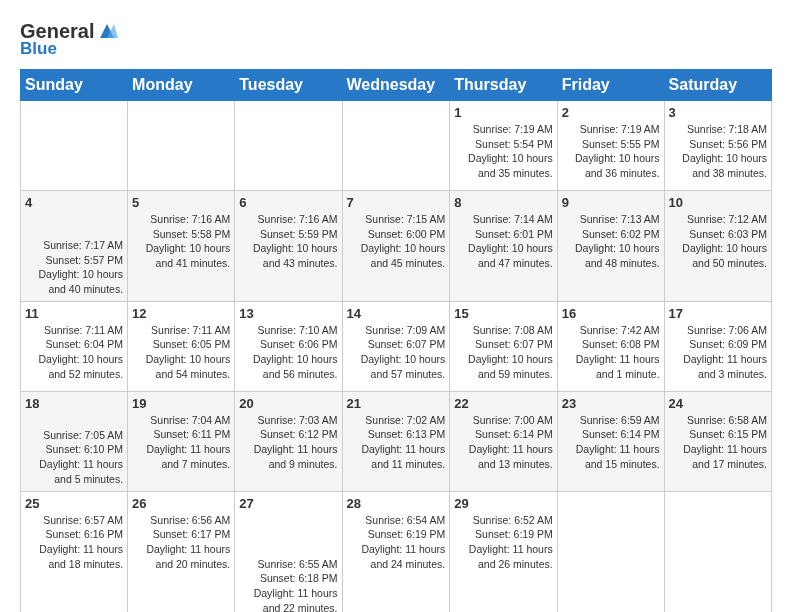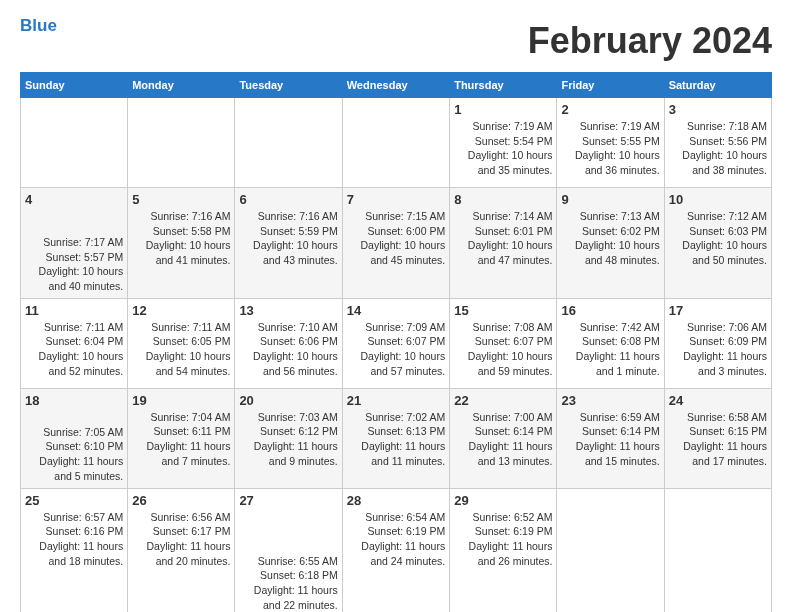--- a/index.html
+++ b/index.html
@@ -40,21 +40,21 @@
     .calendar {
       width: 100%;
       border-collapse: collapse;
       font-size: 11px;
     }
     .calendar th {
       background: #2878c8;
       color: #fff;
       padding: 6px 4px;
       text-align: left;
-      font-size: 11px;
+      font-size: 16px;
       font-weight: bold;
       border: 1px solid #2878c8;
     }
     .calendar td {
       border: 1px solid #ccc;
       vertical-align: top;
       padding: 4px;
       width: 108px;
       min-height: 80px;
       height: 90px;
@@ -83,24 +83,30 @@
     }
     .empty-cell {
       background: #fff;
     }
   </style>
 </head>
 <body>
 
 <div class="header">
   <div class="logo">
+    <div class="logo-row">
+      <span style="font-size:20px;font-weight:bold;color:#333;">General</span>
+      <svg width="22" height="22" viewBox="0 0 22 22" style="margin-left:2px;margin-top:-2px;">
+        <polygon points="4,18 11,4 18,18" fill="#2878c8"></polygon>
+        <polygon points="11,18 18,4 22,18" fill="#5aaae8" opacity="0.7"></polygon>
+      </svg>
+    </div>
     <span style="font-size:17px;font-weight:bold;color:#2878c8;margin-top:-4px;">Blue</span>
   </div>
   <div class="title-area">
-    <div class="month-title">February 2024</div>
   </div>
 </div>
 
 <table class="calendar">
   <thead>
     <tr>
     <th>Sunday</th>
         <th>Monday</th>
         <th>Tuesday</th>
         <th>Wednesday</th>

